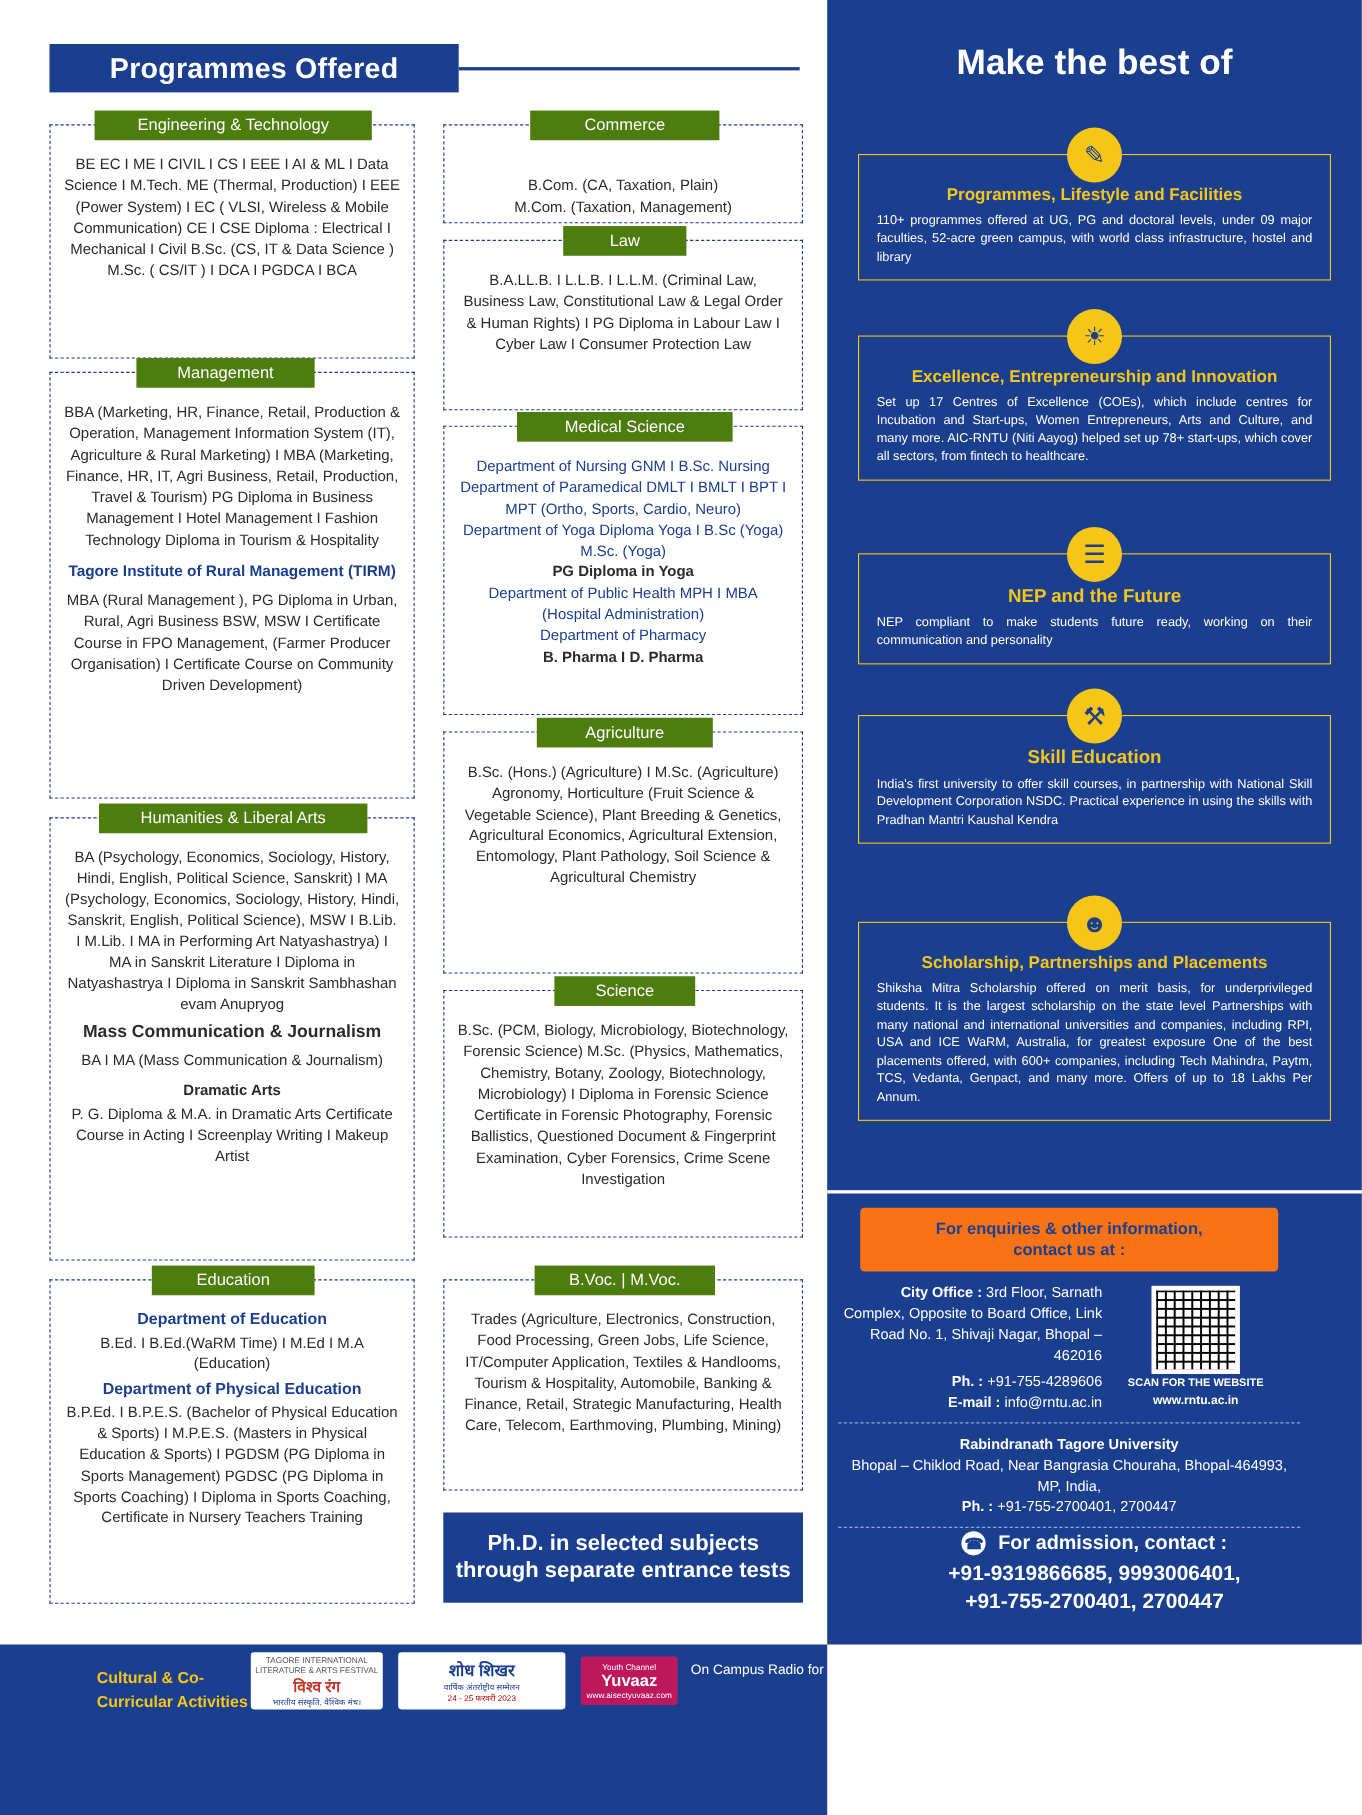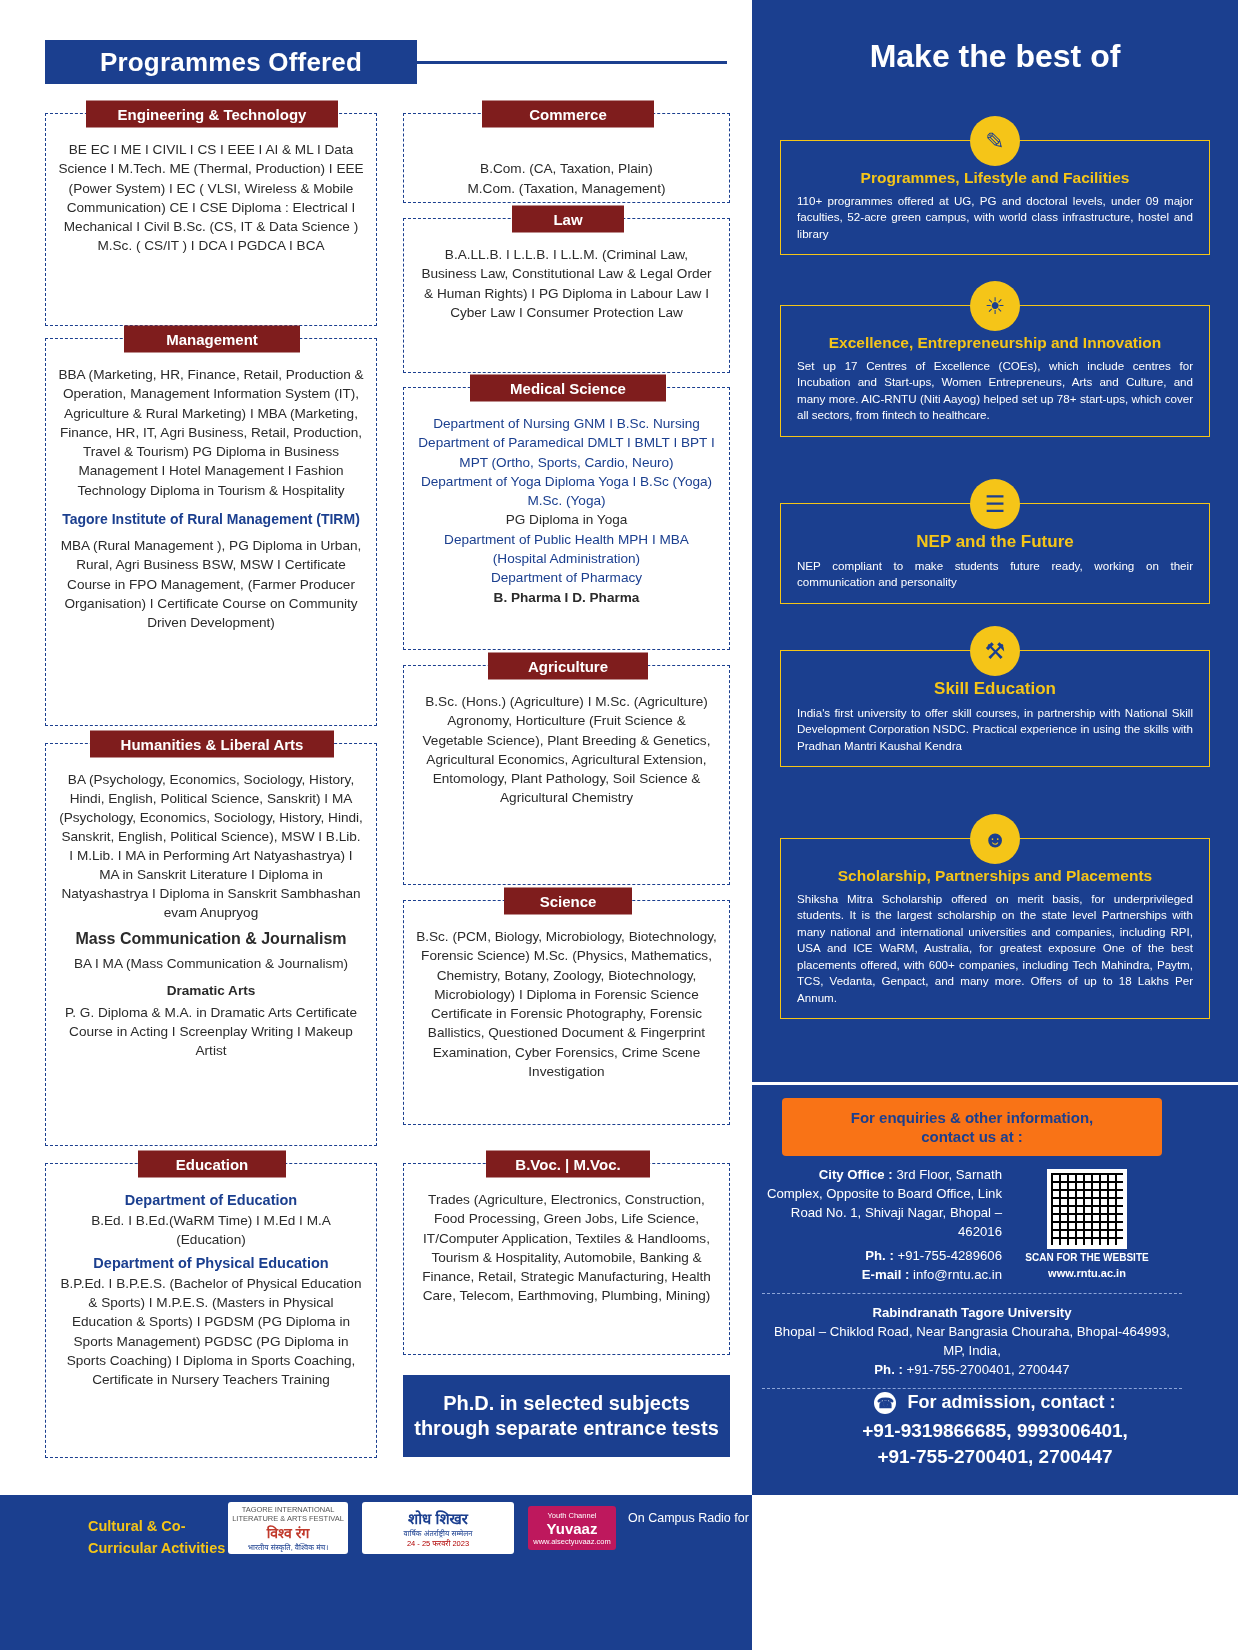--- a/index.html
+++ b/index.html
@@ -39,22 +39,22 @@
   }
 
   
   .box {
     position:absolute;
     border:1.5px dashed #1b3f8f;
     background:#ffffff;
   }
   .box-title {
     position:absolute;
-    background:#7f1d1d; color:#fff;
-    font-size:15px; font-weight:bold;
+    background:#4d7c0f; color:#fff;
+    font-size:15px; font-weight:normal;
     display:flex; align-items:center; justify-content:center;
     height:27px;
     transform:translateY(-50%);
   }
   .box-body {
     padding:22px 12px 12px 12px;
     font-size:13.6px;
     line-height:1.42;
     color:#2b2b2b;
     text-align:center;
@@ -170,21 +170,21 @@
     <div class="prog-rule"></div>
 
     <div class="box" style="left:45px; top:113px; width:332px; height:213px;">
       <div class="box-title" style="left:40px; top:0; width:252px;">Engineering &amp; Technology</div>
       <div class="box-body" style="padding-top:26px;">
         <span>BE EC I ME I CIVIL I CS I EEE I AI &amp; ML I Data Science I M.Tech. ME (Thermal, Production) I EEE (Power System) I EC ( VLSI, Wireless &amp; Mobile Communication) CE I CSE Diploma : Electrical I Mechanical I Civil B.Sc. (CS, IT &amp; Data Science ) M.Sc. ( CS/IT ) I DCA I PGDCA I BCA</span>
       </div>
     </div>
 
     <div class="box" style="left:45px; top:338px; width:332px; height:388px;">
-      <div class="box-title" style="left:78px; top:0; width:176px;">Management</div>
+      <div class="box-title" style="left:78px; top:0; width:162px;">Management</div>
       <div class="box-body" style="padding-top:26px;">
         <span>BBA (Marketing, HR, Finance, Retail, Production &amp; Operation, Management Information System (IT), Agriculture &amp; Rural Marketing) I MBA (Marketing, Finance, HR, IT, Agri Business, Retail, Production, Travel &amp; Tourism) PG Diploma in Business Management I Hotel Management I Fashion Technology Diploma in Tourism &amp; Hospitality</span>
         <div class="blue-head" style="margin:10px 0 6px 0; font-size:14px;">Tagore Institute of Rural Management (TIRM)</div>
         <span>MBA (Rural Management ), PG Diploma in Urban, Rural, Agri Business BSW, MSW I Certificate Course in FPO Management, (Farmer Producer Organisation) I Certificate Course on Community Driven Development)</span>
       </div>
     </div>
 
     <div class="box" style="left:45px; top:743px; width:332px; height:403px;">
       <div class="box-title" style="left:44px; top:0; width:244px;">Humanities &amp; Liberal Arts</div>
       <div class="box-body" style="padding-top:26px; line-height:1.4;">
@@ -220,21 +220,21 @@
         <span>B.A.LL.B. I L.L.B. I L.L.M. (Criminal Law, Business Law, Constitutional Law &amp; Legal Order &amp; Human Rights) I PG Diploma in Labour Law I Cyber Law I Consumer Protection Law</span>
       </div>
     </div>
 
     <div class="box" style="left:403px; top:387px; width:327px; height:263px;">
       <div class="box-title" style="left:66px; top:0; width:196px;">Medical Science</div>
       <div class="box-body" style="padding-top:26px;">
         <div class="blue">Department of Nursing GNM I B.Sc. Nursing</div>
         <div class="blue">Department of Paramedical DMLT I BMLT I BPT I MPT (Ortho, Sports, Cardio, Neuro)</div>
         <div class="blue">Department of Yoga Diploma Yoga I B.Sc (Yoga) M.Sc. (Yoga)</div>
-        <div style="font-weight:normal;">PG Diploma in Yoga</div>
+        <div style="font-weight:bold;">PG Diploma in Yoga</div>
         <div class="blue">Department of Public Health MPH I MBA (Hospital Administration)</div>
         <div class="blue">Department of Pharmacy</div>
         <div style="font-weight:bold;">B. Pharma I D. Pharma</div>
       </div>
     </div>
 
     <div class="box" style="left:403px; top:665px; width:327px; height:220px;">
       <div class="box-title" style="left:84px; top:0; width:160px;">Agriculture</div>
       <div class="box-body" style="padding-top:26px;">
         <span>B.Sc. (Hons.) (Agriculture) I M.Sc. (Agriculture) Agronomy, Horticulture (Fruit Science &amp; Vegetable Science), Plant Breeding &amp; Genetics, Agricultural Economics, Agricultural Extension, Entomology, Plant Pathology, Soil Science &amp; Agricultural Chemistry</span>

